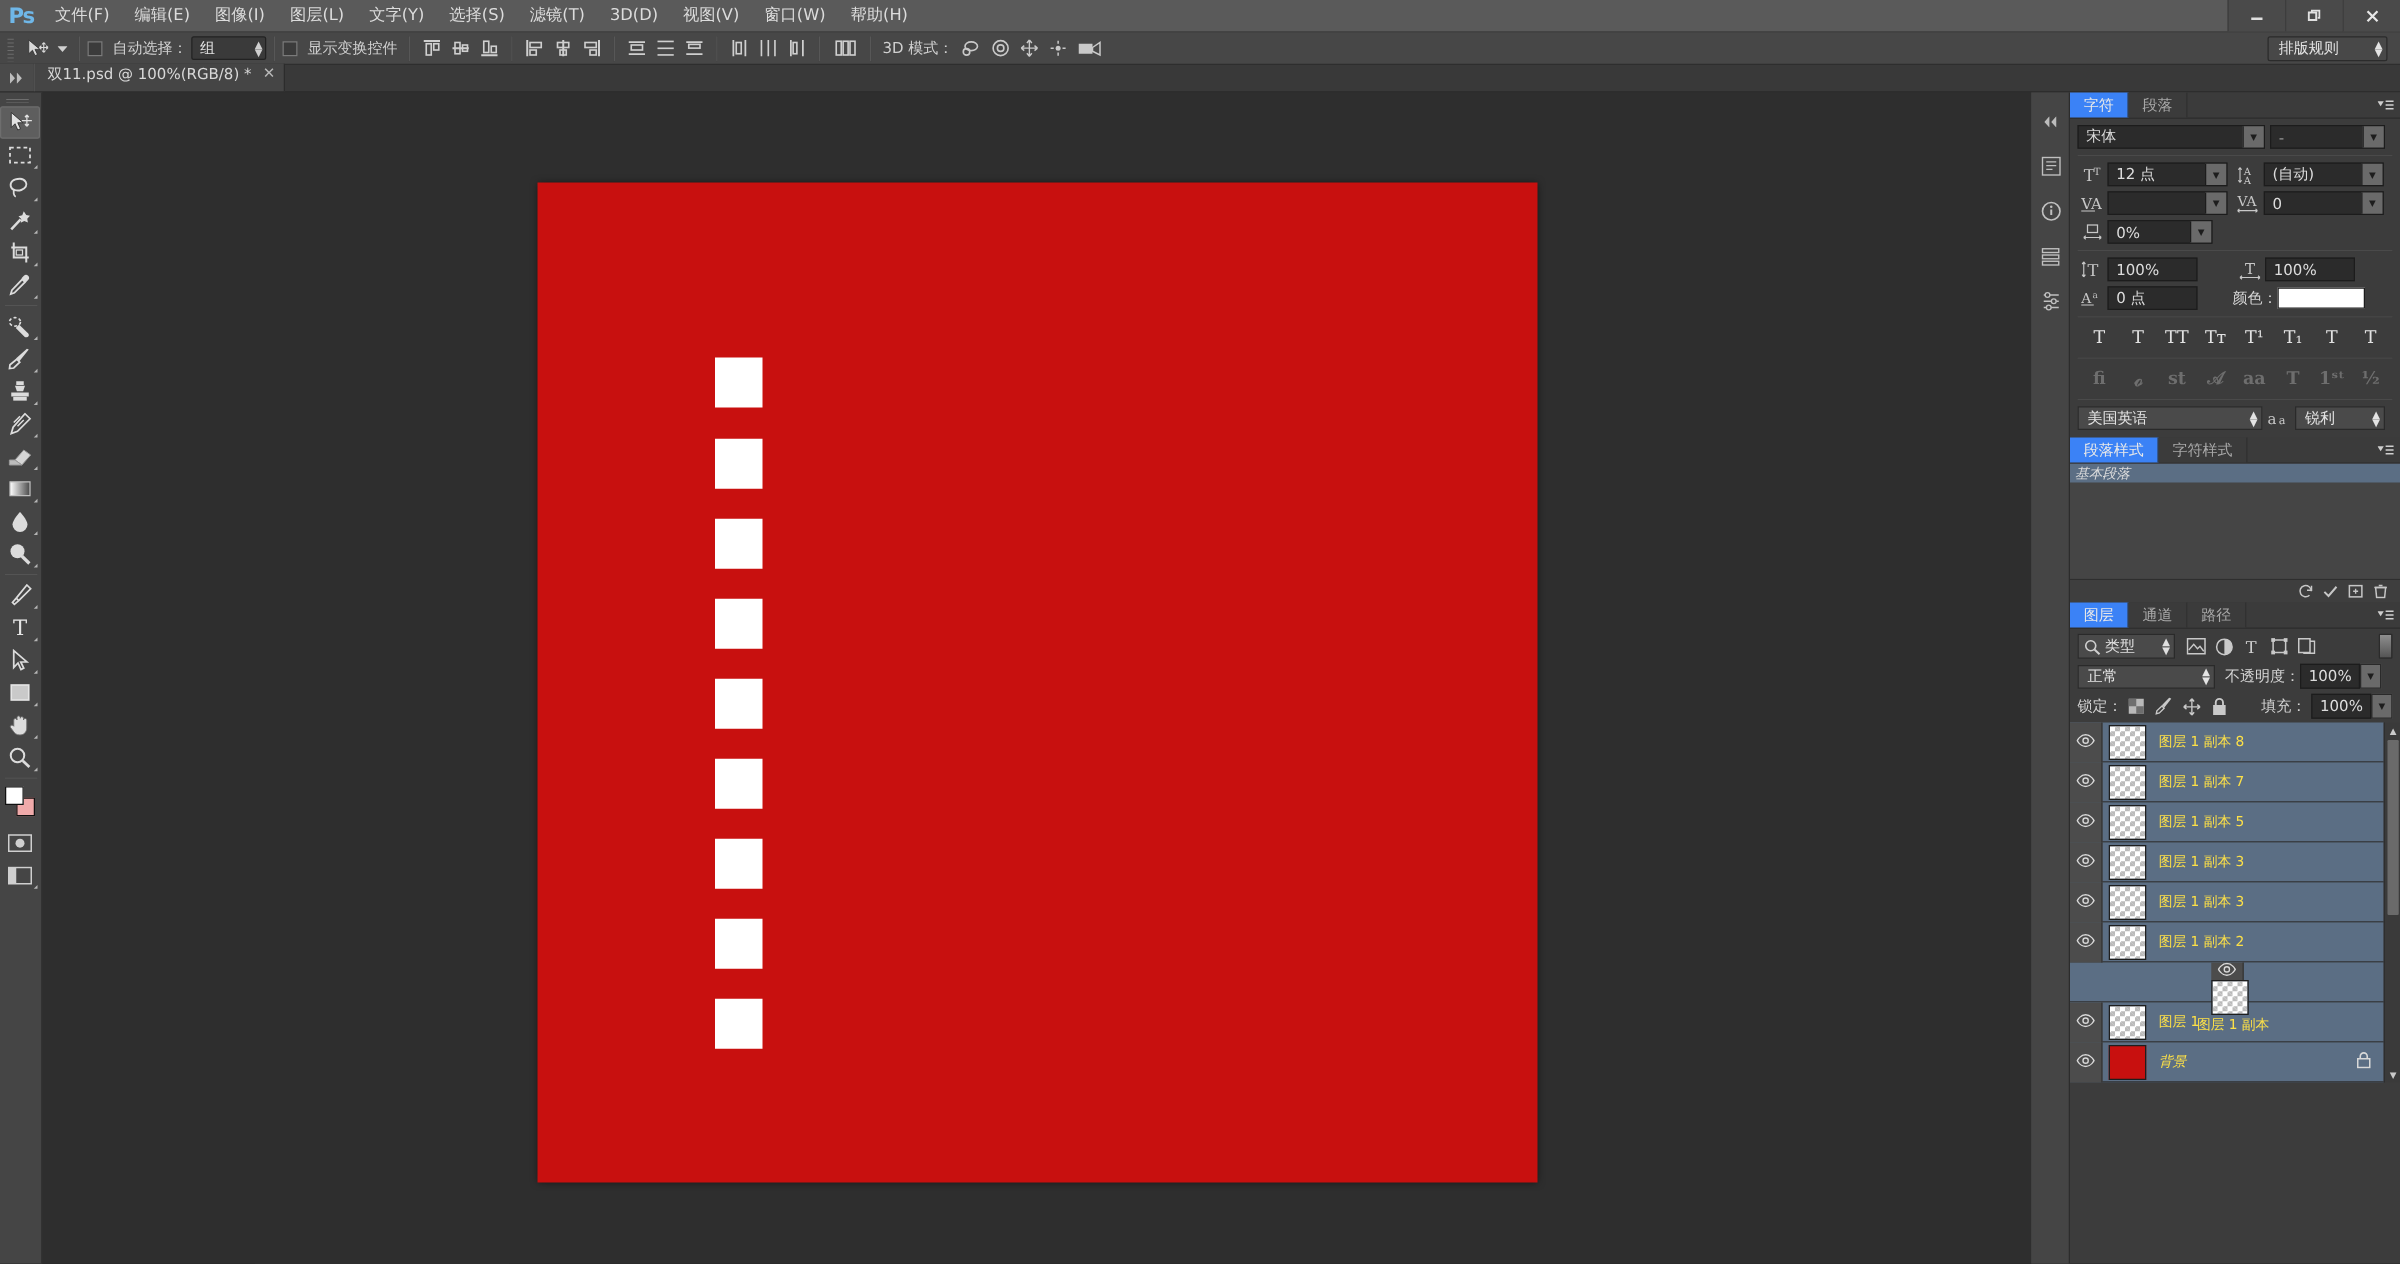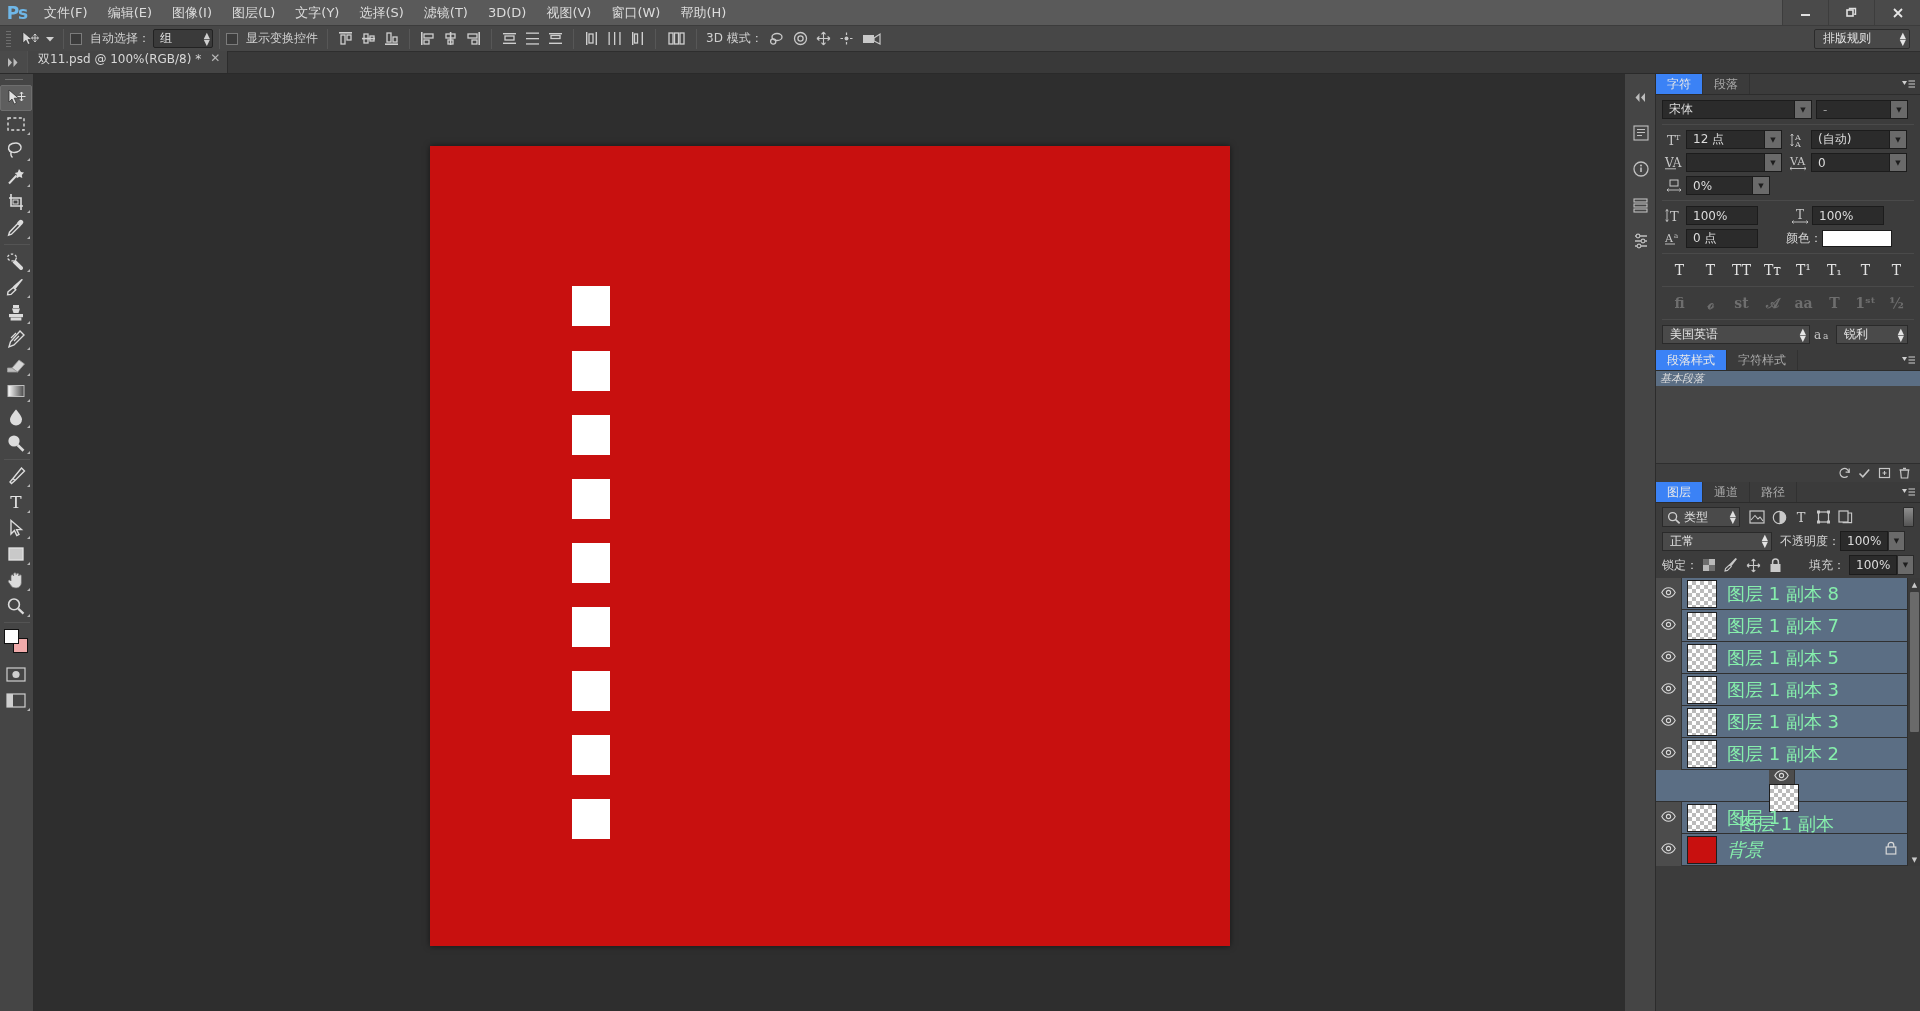--- a/index.html
+++ b/index.html
@@ -224,21 +224,21 @@
     justify-content: center; background: #4c4c4c; border-right: 1px solid #343434; }
   .thumb {
     width: 30px; height: 28px; margin-left: 5px; border: 1px solid #1e1e1e;
     background-image:
       linear-gradient(45deg, #bbb 25%, transparent 25%, transparent 75%, #bbb 75%),
       linear-gradient(45deg, #bbb 25%, #fff 25%, #fff 75%, #bbb 75%);
     background-size: 8px 8px; background-position: 0 0, 4px 4px;
     flex: none;
   }
   .thumb.solid { background-image: none; background-color: #c8100f; }
-  .layer-name { margin-left: 10px; font-size: 18px; color: #86efac; }
+  .layer-name { margin-left: 10px; font-size: 11px; color: #fde047; }
   .lock-ico { margin-left: auto; margin-right: 10px; color: #d8d8d8; font-size: 12px; }
   .layer-scroll {
     position: absolute; right: 0; top: 0; width: 13px; height: 100%;
     background: #3a3a3a; border-left: 1px solid #2e2e2e;
   }
   .scroll-thumb { position: absolute; left: 2px; top: 14px; width: 9px;
     height: 140px; background: #6a6a6a; border-radius: 1px; }
   .scroll-arrow { position: absolute; left: 0; width: 13px; height: 13px;
     display: flex; align-items: center; justify-content: center;
     color: #c9c9c9; font-size: 7px; }

